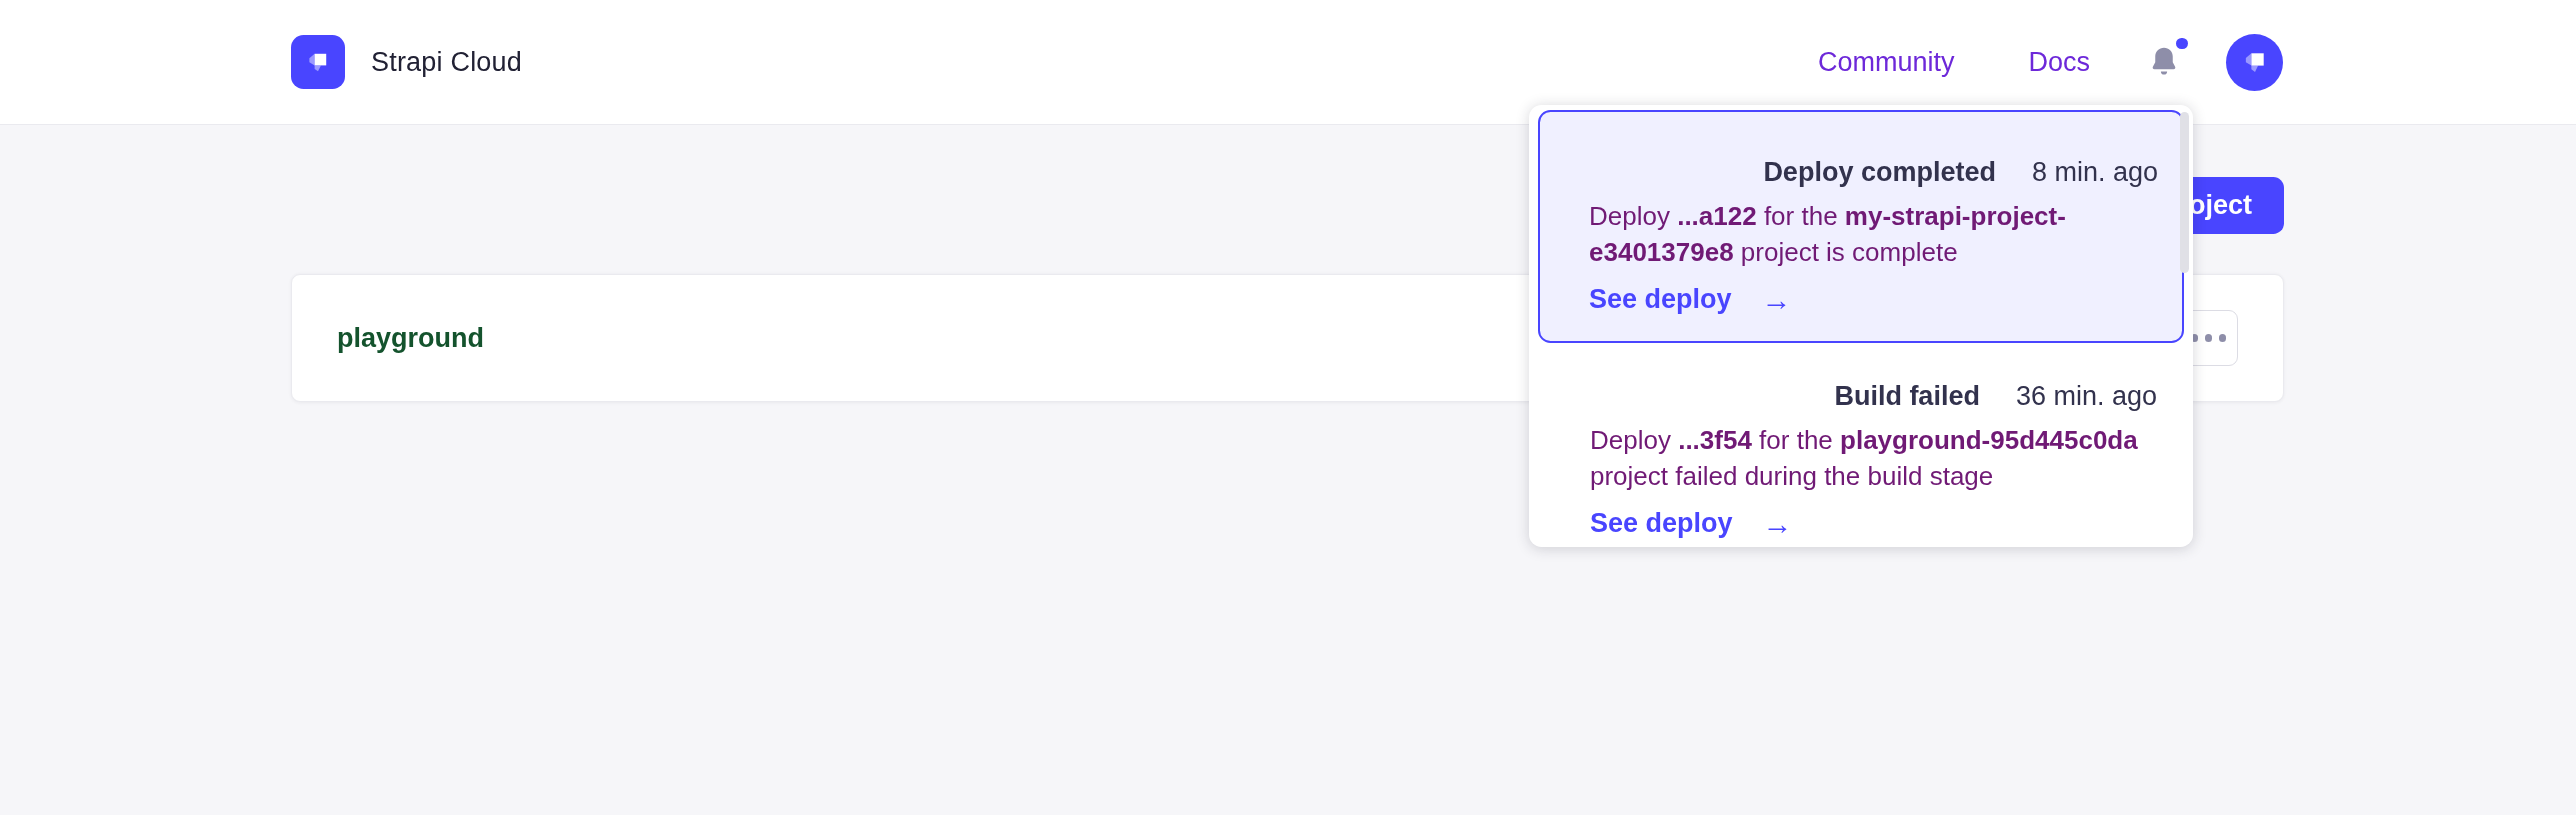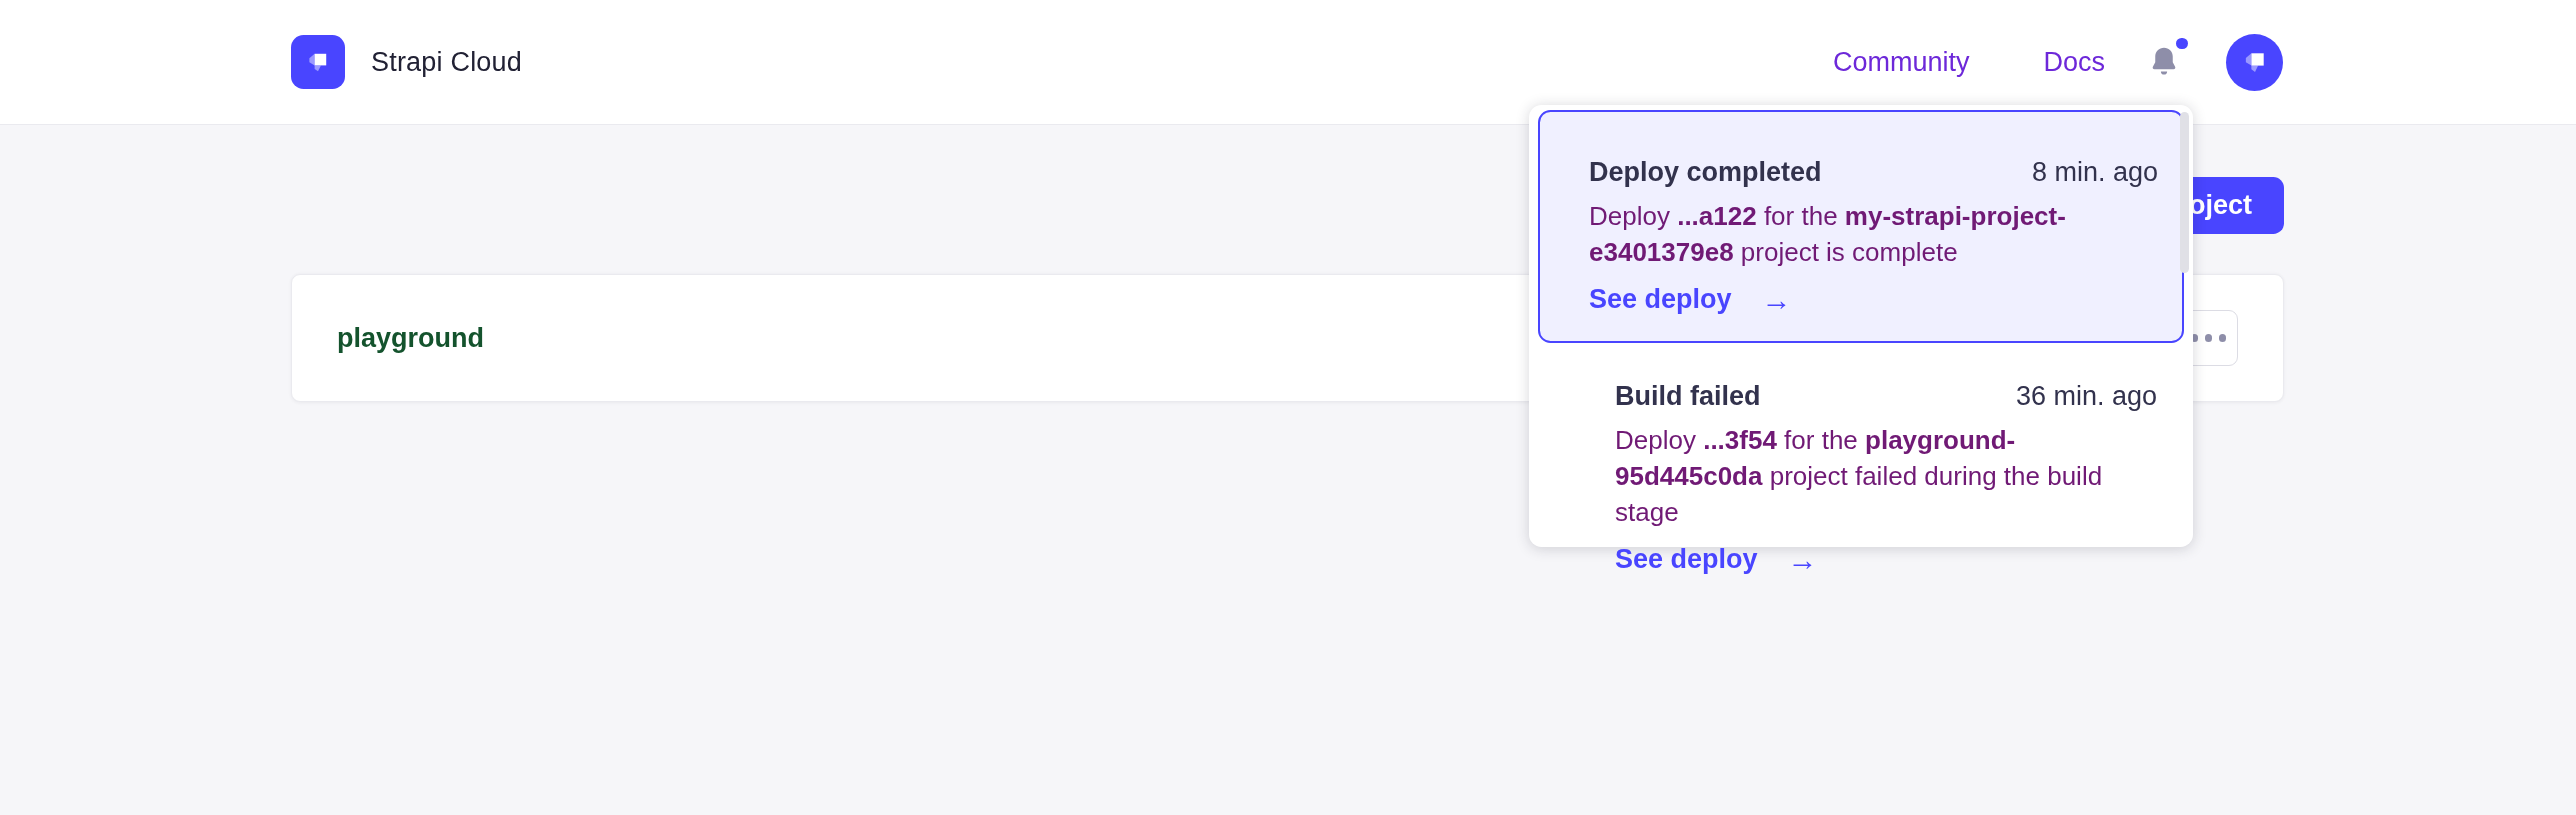--- a/index.html
+++ b/index.html
@@ -22,21 +22,21 @@
   .brand { display: flex; align-items: center; gap: 26px; cursor: pointer; }
   .brand-logo {
     width: 54px; height: 54px; border-radius: 12.5px;
     background: #4945FF;
     display: flex; align-items: center; justify-content: center;
   }
   .brand-name { font-size: 27px; font-weight: 500; color: #212134; letter-spacing: 0.2px; }
   .header-spacer { flex: 1; }
   .nav-link { font-size: 27px; color: #6d28d9; cursor: pointer; }
   .nav-link.community { margin-right: 74px; }
-  .nav-link.docs { margin-right: 44px; }
+  .nav-link.docs { margin-right: 59px; }
   .bell-wrap { position: relative; width: 30px; height: 34px; margin-right: 47px; cursor: pointer; }
   .bell-dot {
     position: absolute; top: -7.2px; right: -9px;
     width: 11.6px; height: 11.6px; border-radius: 50%;
     background: #4945FF;
   }
   .avatar {
     width: 57px; height: 57px; border-radius: 50%;
     background: #4945FF;
     display: flex; align-items: center; justify-content: center;
@@ -83,22 +83,22 @@
   .notif-scrollbar {
     position: absolute; top: 7.2px; right: 4.5px; width: 9px; height: 161px;
     background: #E0E0E6; border-radius: 4.5px; cursor: pointer;
   }
   .notif-item { cursor: pointer; }
   .notif-item.active {
     margin: 4.5px 9px 0 9px; height: 233px;
     background: #F0F0FF; border: 2.7px solid #4945FF; border-radius: 12.5px;
     padding: 45px 24px 0 49px;
   }
-  .notif-item.plain { padding: 38px 36px 0 86px; }
-  .notif-head { display: flex; justify-content: space-between; align-items: baseline; white-space: nowrap; }
+  .notif-item.plain { padding: 38px 36px 0 61px; }
+  .notif-head { display: flex; justify-content: flex-end; align-items: baseline; white-space: nowrap; gap: 36px; }
   .notif-title { font-size: 27px; font-weight: 700; color: #32324D; }
   .notif-time { font-size: 27px; font-weight: 400; color: #32324D; }
   .notif-body { margin-top: 10.7px; font-size: 26px; line-height: 36px; color: #701a75; }
   .notif-body b { font-weight: 700; }
   .notif-link {
     margin-top: 14.3px; display: flex; align-items: center; gap: 30px;
     font-size: 27px; font-weight: 700; color: #4945FF; cursor: pointer; width: max-content;
   }
   .arrow { font-size: 30px; font-weight: 400; line-height: 1; }
 </style>

